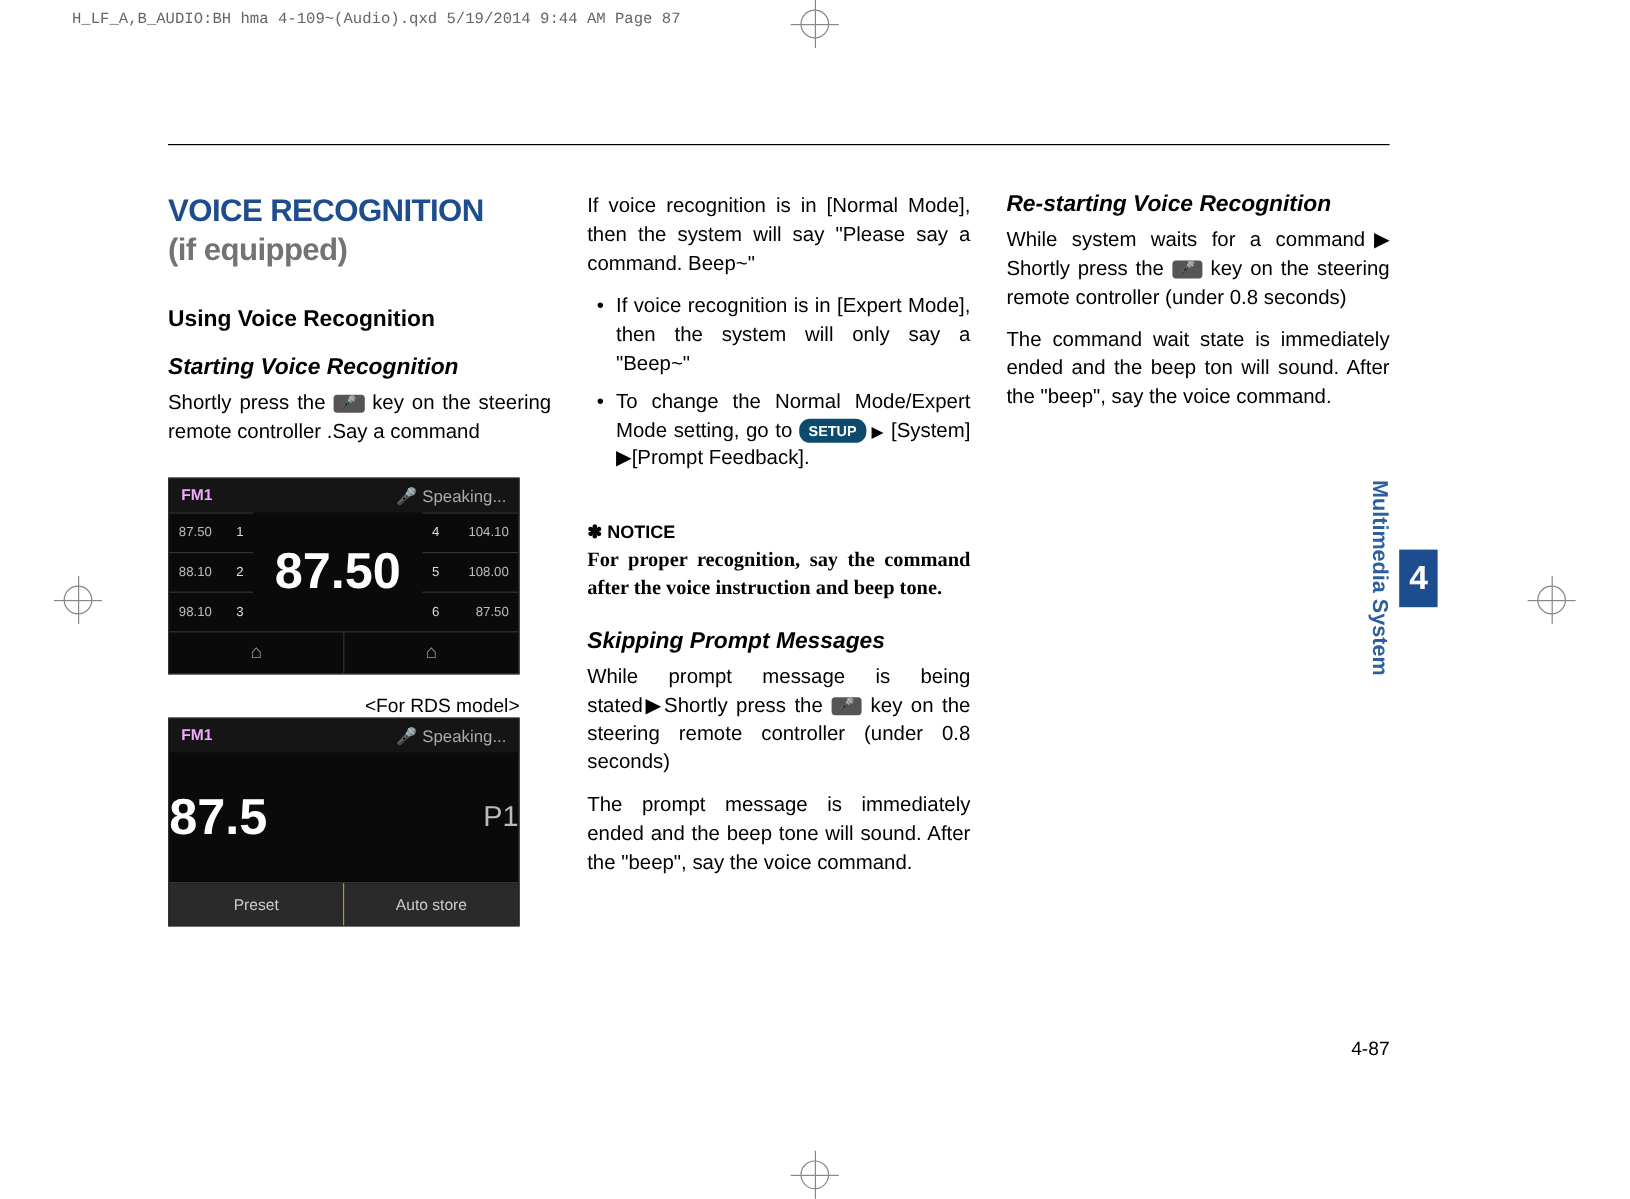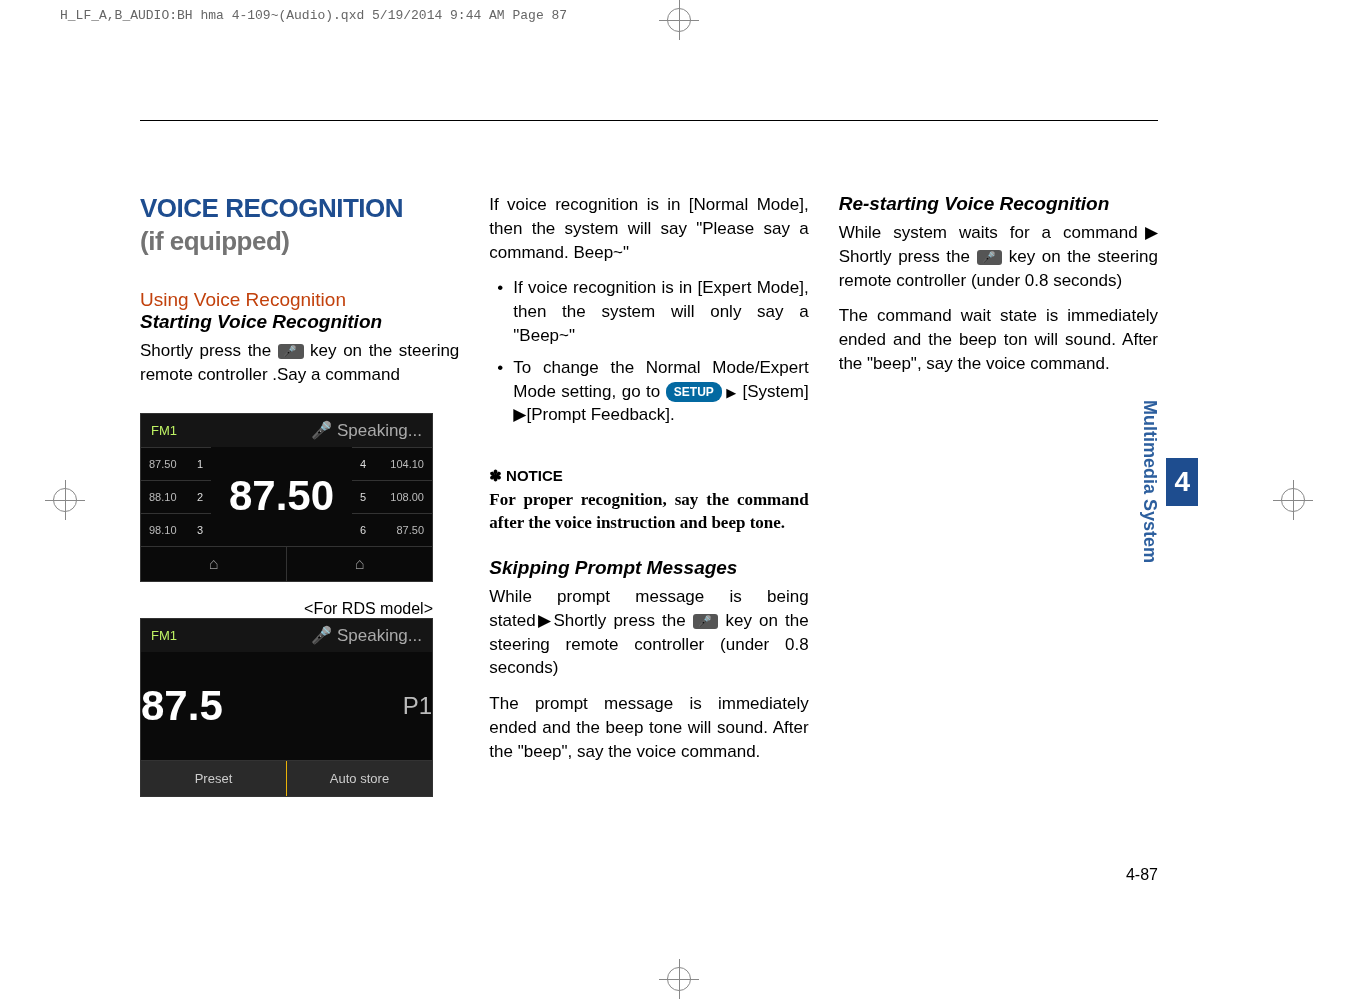--- a/index.html
+++ b/index.html
@@ -169,21 +169,21 @@
     .rule-line {
       position: absolute;
       top: 120px;
       left: 140px;
       right: 200px;
       height: 1px;
       background: #000;
     }
     .content {
       position: absolute;
-      top: 193px;
+      top: 160px;
       left: 140px;
       right: 200px;
       display: grid;
       grid-template-columns: 1fr 1fr 1fr;
       gap: 30px;
     }
     .col {
       display: flex;
       flex-direction: column;
     }
@@ -195,23 +195,24 @@
       letter-spacing: -0.5px;
     }
     .section-subtitle {
       color: #737373;
       font-size: 26px;
       font-weight: bold;
       margin-bottom: 32px;
       letter-spacing: -0.5px;
     }
     .heading-blue {
-      color: #c2410c;
+      color: #000000;
       font-size: 19px;
-      font-weight: normal;
+      font-weight: bold;
+      margin-bottom: 18px;
     }
     .heading-italic {
       font-style: italic;
       font-weight: bold;
       font-size: 19px;
       color: #000;
       margin-bottom: 6px;
     }
     .body-text {
       font-size: 17px;
@@ -240,21 +241,21 @@
       background: #555;
       color: #eee;
       font-size: 11px;
       padding: 2px 6px;
       border-radius: 3px;
       vertical-align: middle;
       line-height: 1;
     }
     .setup-pill {
       display: inline-block;
-      background: #0369a1;
+      background: #0c4a6e;
       color: #fff;
       font-size: 12px;
       padding: 2px 8px;
       border-radius: 9px;
       vertical-align: middle;
       font-weight: bold;
     }
     .triangle {
       font-size: 13px;
     }
@@ -281,27 +282,27 @@
       border: 1px solid #333;
     }
     .radio-top {
       display: flex;
       align-items: center;
       padding: 6px 10px;
       background: #151515;
       font-size: 13px;
     }
     .band-label {
-      color: #bef264;
-      font-weight: normal;
+      color: #f0abfc;
+      font-weight: bold;
     }
     .speaking-label {
       color: #aaa;
       margin-left: auto;
-      font-size: 17px;
+      font-size: 14px;
     }
     .radio-body {
       display: flex;
       align-items: center;
       padding: 0;
     }
     .preset-col {
       display: flex;
       flex-direction: column;
       width: 70px;

